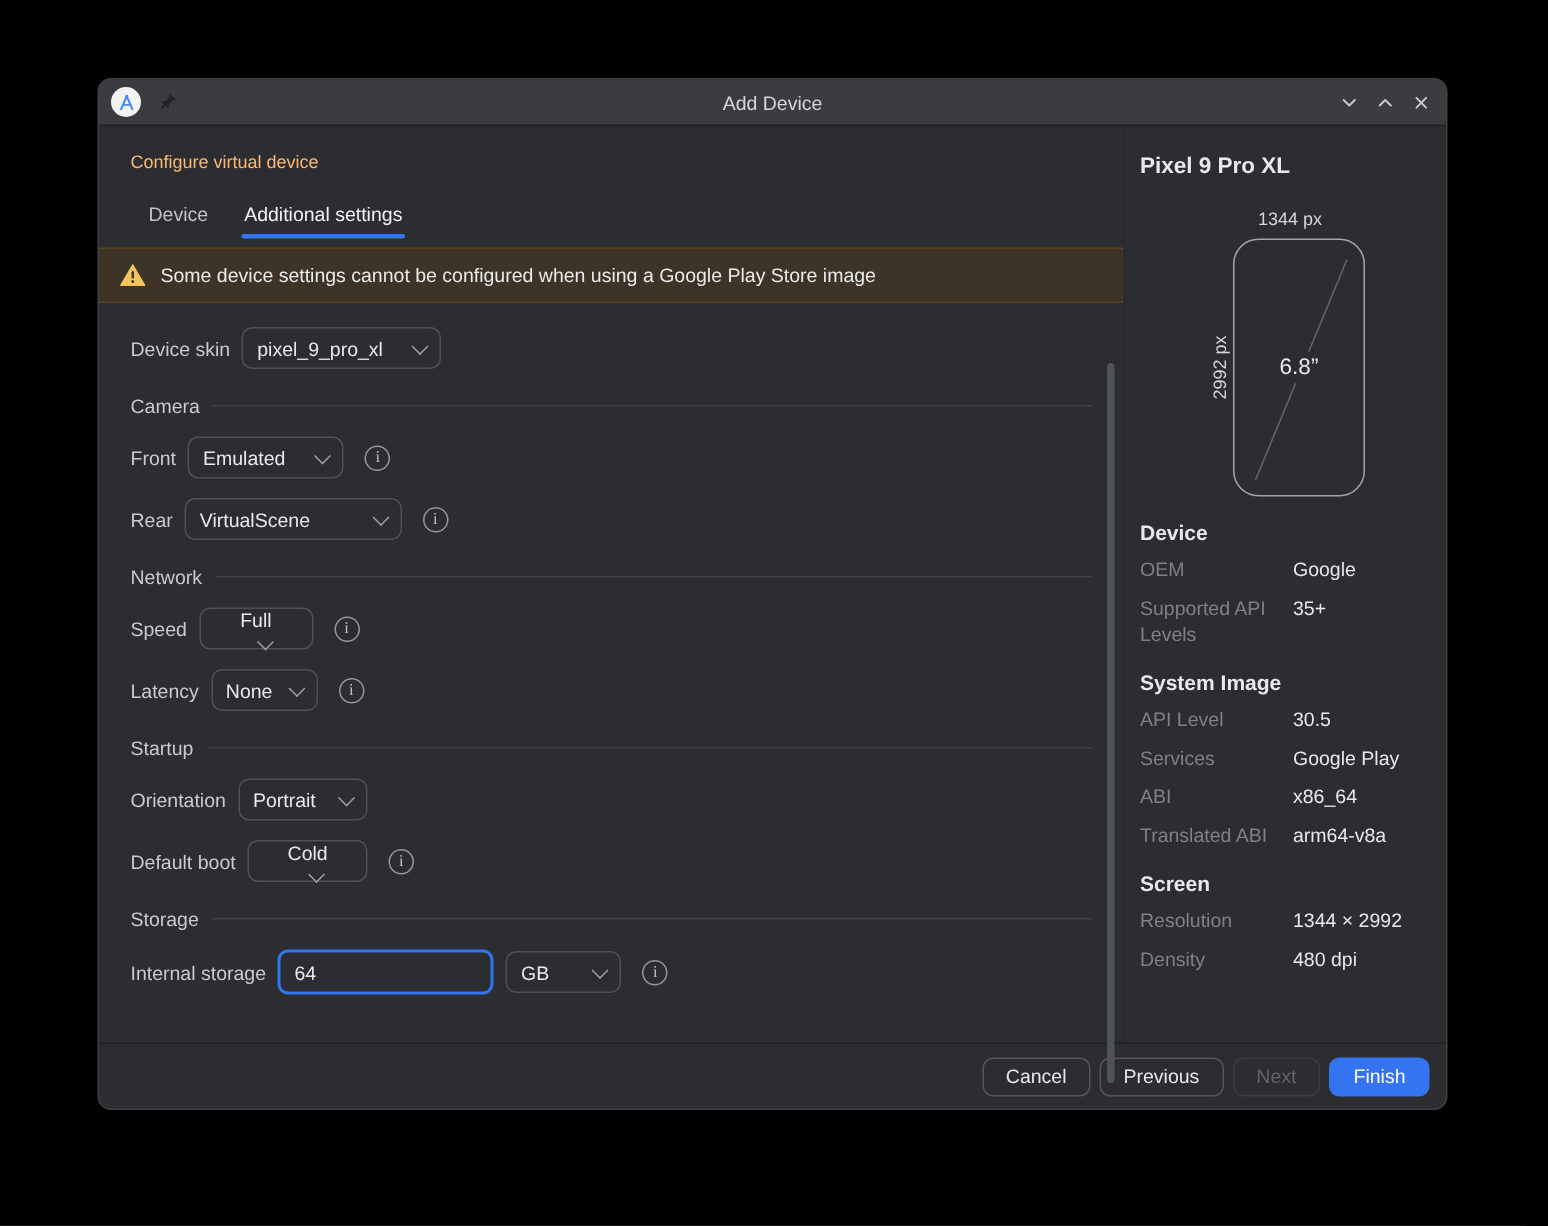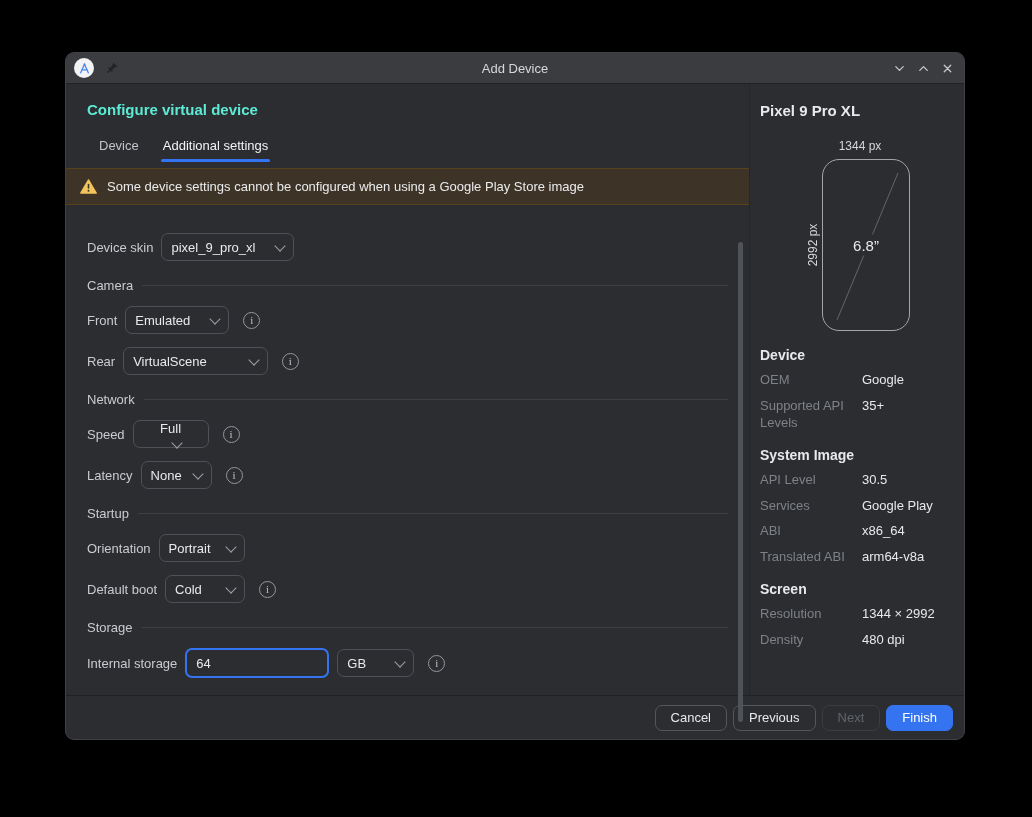--- a/index.html
+++ b/index.html
@@ -13,30 +13,30 @@
             display:flex;align-items:center;justify-content:center;}
   .tb-left{position:absolute;left:8px;top:0;height:30px;display:flex;align-items:center;gap:11px;}
   .as-badge{width:20px;height:20px;border-radius:50%;background:#F3F3F3;display:flex;
             align-items:center;justify-content:center;}
   .tb-title{font-size:13px;color:#D5D7DB;}
   .tb-controls{position:absolute;right:9px;top:0;height:30px;display:flex;align-items:center;gap:9px;}
   .tb-controls span{display:inline-flex;width:15px;height:15px;align-items:center;justify-content:center;}
   
   .dlg-body{flex:1;display:flex;min-height:0;}
   .main{width:684px;position:relative;border-right:1px solid #252729;box-sizing:border-box;}
-  .page-title{margin:17px 0 0 21px;font-size:15px;font-weight:bold;color:#5eead4;}
+  .page-title{margin:17px 0 0 21px;font-size:12px;font-weight:normal;color:#fdba74;}
   .tabs{display:flex;gap:24px;margin:20px 0 0 33px;}
   .tab{position:relative;padding-bottom:9px;font-size:13px;color:#C2C4C9;cursor:default;}
   .tab.active{color:#F2F3F4;}
   .tab.active::after{content:"";position:absolute;left:-2px;right:-2px;bottom:0;height:3px;
                      background:#3574F0;border-radius:3px;}
   .banner{margin-top:6px;height:37px;box-sizing:border-box;background:#3D3327;
           border-top:1px solid #56431E;border-bottom:1px solid #56431E;display:flex;
           align-items:center;gap:10px;padding:0 14px;color:#EAEBED;}
-  .form{padding:28px 20px 0 21px;}
+  .form{padding:16px 20px 0 21px;}
   .row{display:flex;align-items:center;gap:8px;margin-bottom:13px;color:#C9CBD0;}
   .dd{height:28px;box-sizing:border-box;border:1px solid #4E5157;border-radius:7px;
       display:inline-flex;align-items:center;justify-content:space-between;
       padding:0 9px;color:#E8E9EC;background:transparent;}
   .chev{width:7px;height:7px;border-right:1.6px solid #9DA0A6;border-bottom:1.6px solid #9DA0A6;
         transform:rotate(45deg);margin:-3px 0 0 12px;flex:0 0 auto;}
   .info{width:17px;height:17px;box-sizing:border-box;border:1.4px solid #94979D;border-radius:50%;
         display:inline-flex;align-items:center;justify-content:center;font-size:11px;
         color:#C0C2C7;margin-left:6px;font-family:"Liberation Serif",serif;}
   .section-hdr{display:flex;align-items:center;gap:9px;margin:17px 0 13px 0;color:#C9CBD0;}
@@ -196,21 +196,21 @@
         <div class="row">
           <span>Orientation</span>
           <div class="dd" style="min-width:86px;">
             <span>Portrait</span>
             <span class="chev"></span>
           </div>
         </div>
 
         <div class="row">
           <span>Default boot</span>
-          <div class="dd" style="min-width:80px;">
+          <div class="dd" style="min-width:80px;flex-direction:column;">
             <span>Cold</span>
             <span class="chev"></span>
           </div>
           <span class="info">i</span>
         </div>
 
         <div class="section-hdr">
           <span>Storage</span>
           <div class="rule"></div>
         </div>

